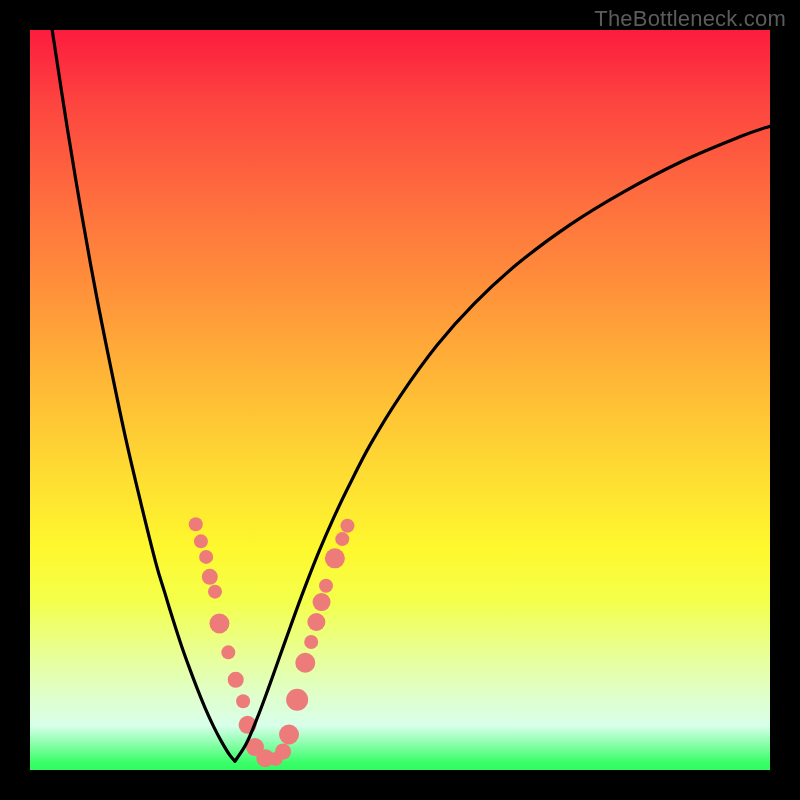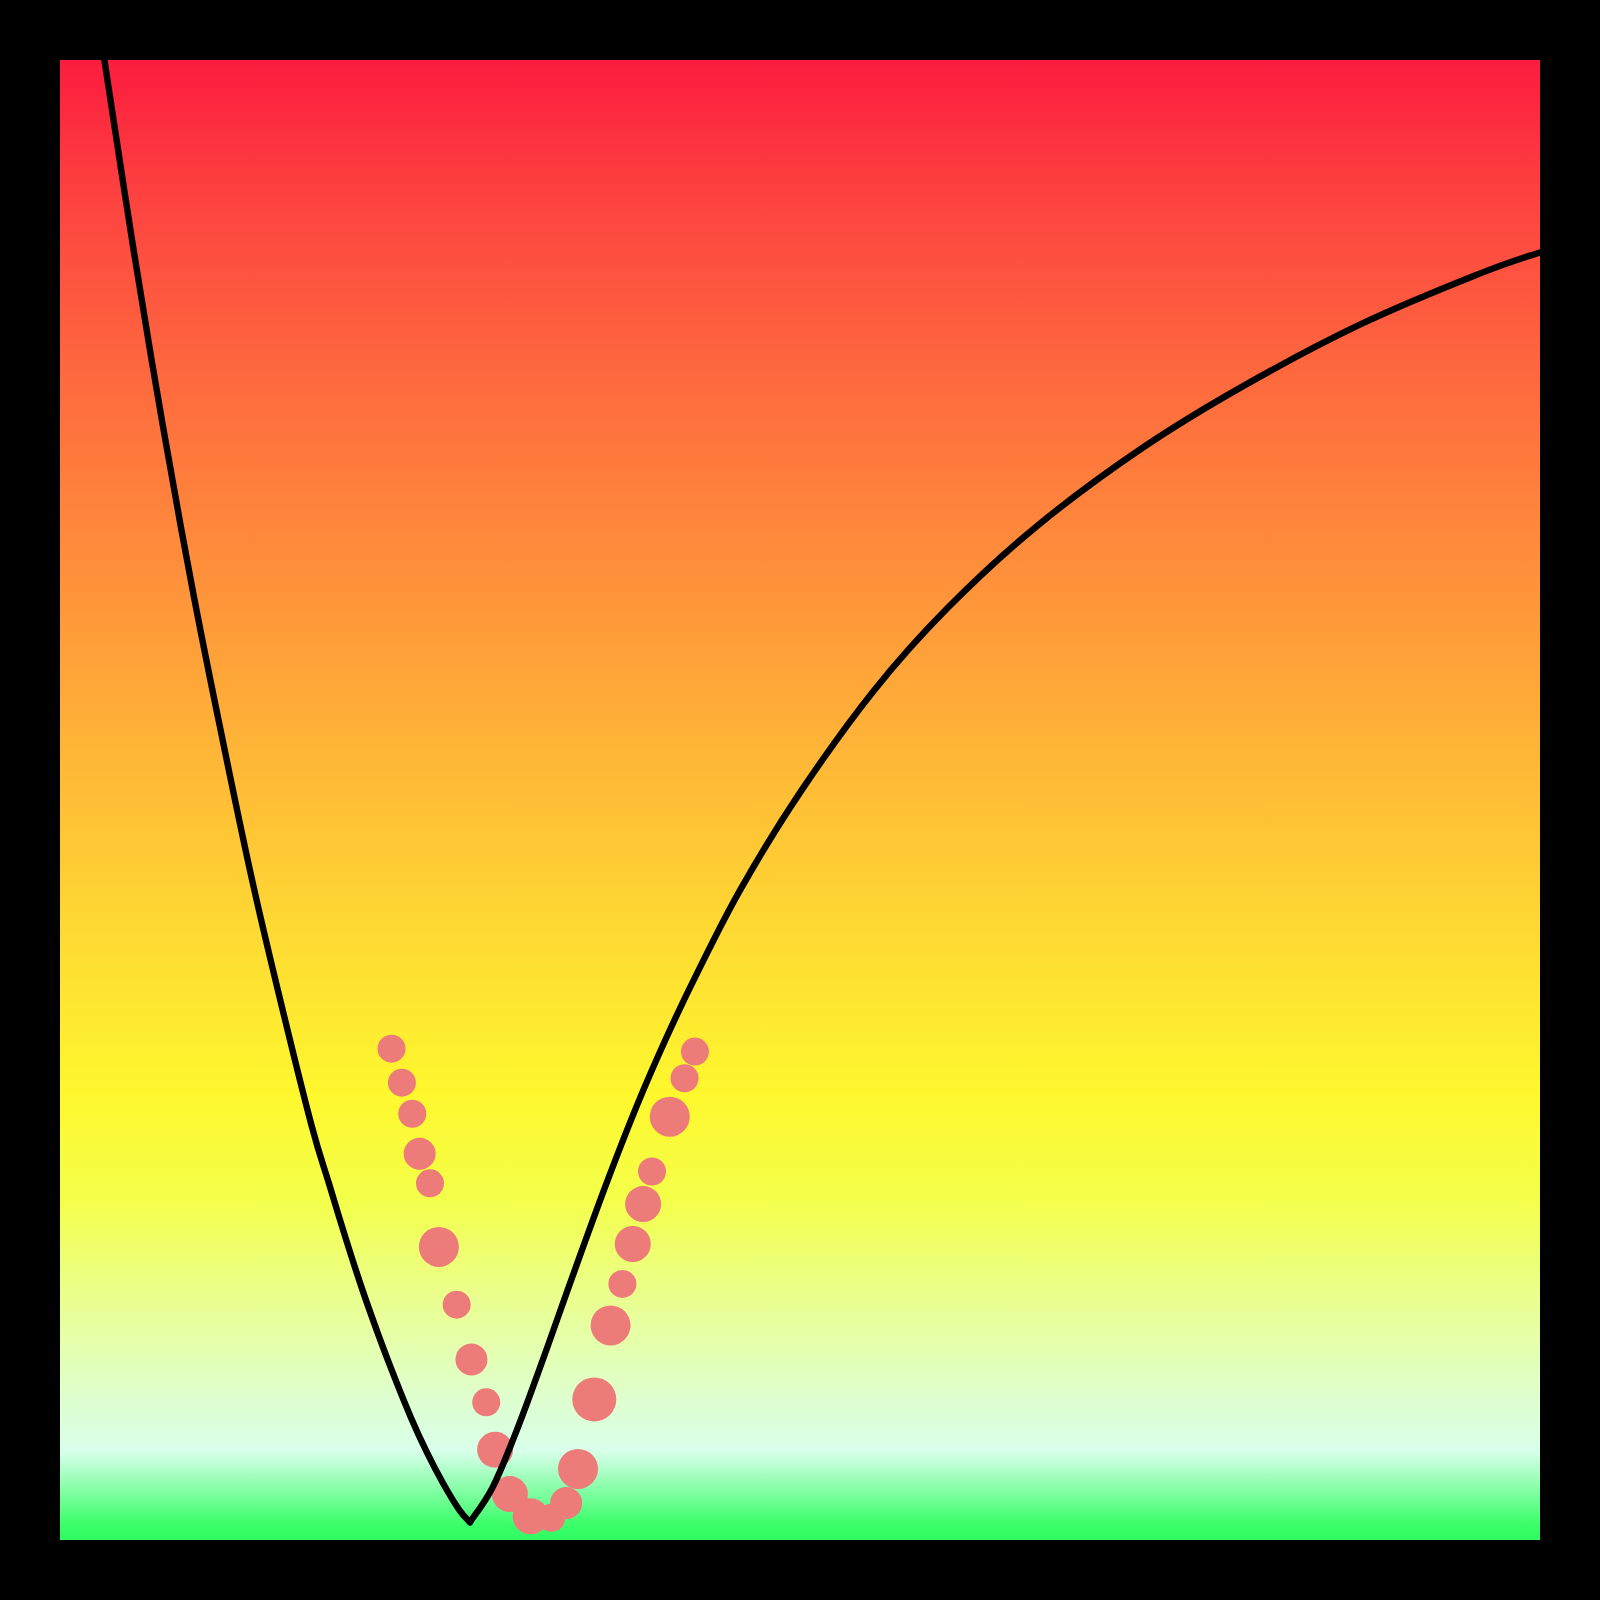--- a/index.html
+++ b/index.html
@@ -53,20 +53,21 @@
     position: absolute;
     left: 0; top: 0;
     width: 740px; height: 740px;
     overflow: visible;
   }
 </style>
 </head>
 <body>
 
 <div class="frame">
+  <div class="watermark">TheBottleneck.com</div>
   <div class="plot-area">
     <svg class="curve" viewBox="0 0 740 740">
       <g id="markers-group">
           <circle cx="165.76" cy="494.32" r="7" fill="#ed7b79"></circle>
           <circle cx="170.94" cy="511.34" r="7" fill="#ed7b79"></circle>
           <circle cx="176.12" cy="526.88" r="7" fill="#ed7b79"></circle>
           <circle cx="179.82" cy="546.86" r="8" fill="#ed7b79"></circle>
           <circle cx="185.00" cy="561.66" r="7" fill="#ed7b79"></circle>
           <circle cx="189.44" cy="593.48" r="10" fill="#ed7b79"></circle>
           <circle cx="198.32" cy="622.34" r="7" fill="#ed7b79"></circle>

